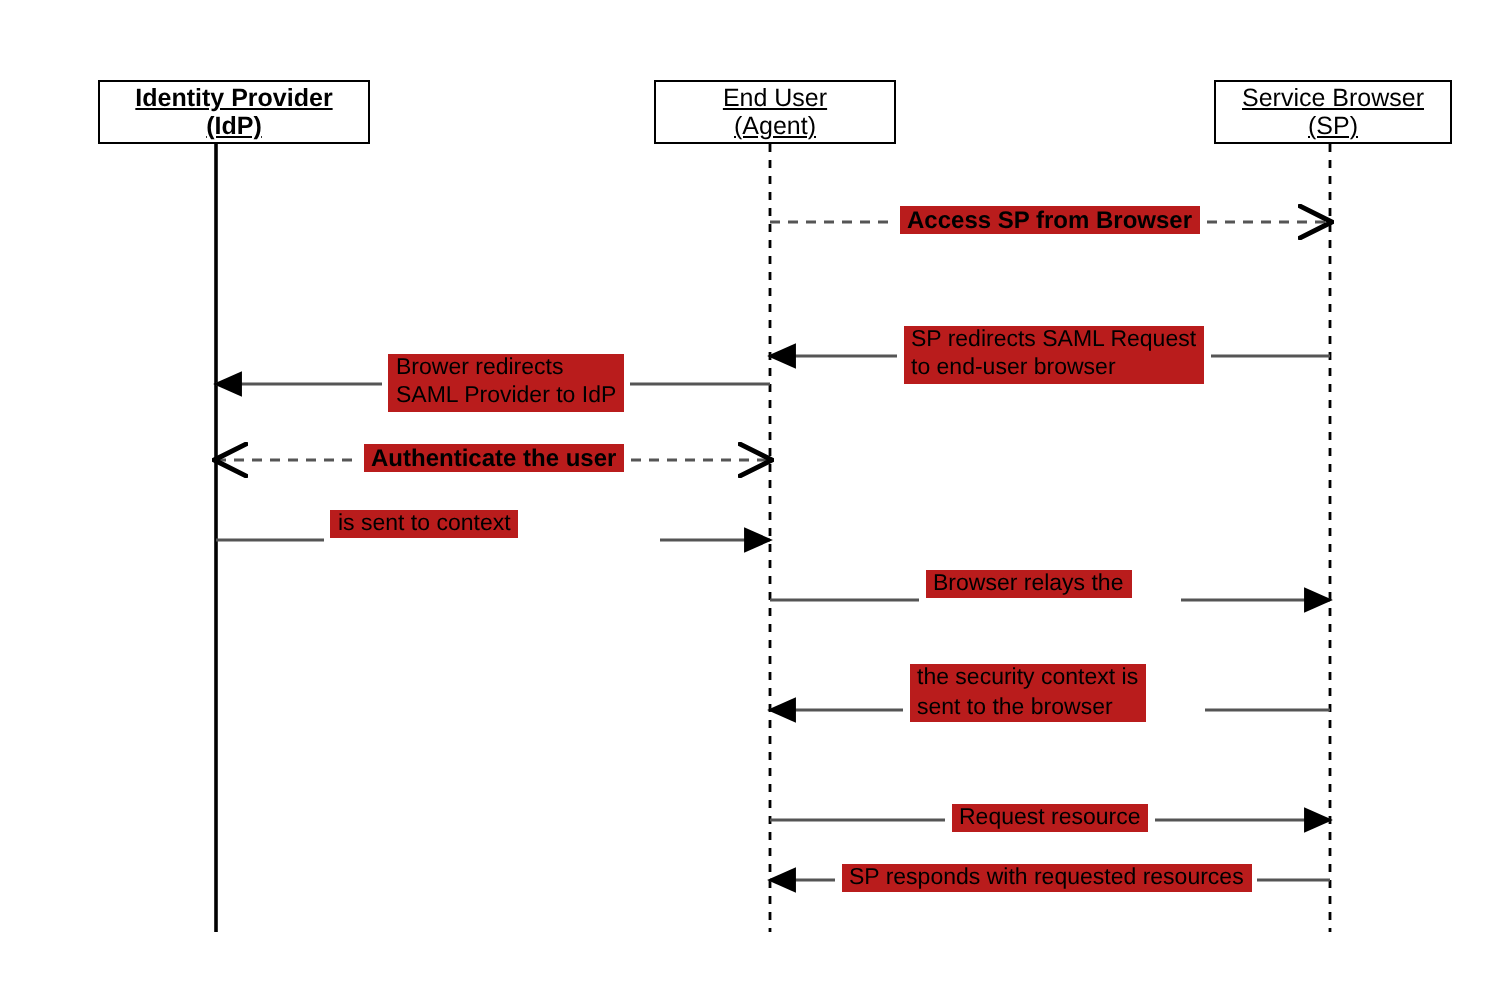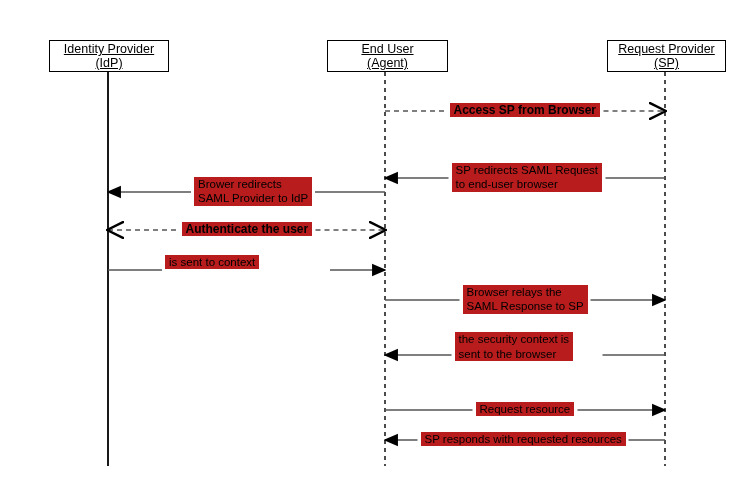--- a/index.html
+++ b/index.html
@@ -102,30 +102,30 @@
         <line x1="385" y1="355" x2="451.5" y2="355" stroke="#555555" stroke-width="1.6" marker-start="url(#arrow-filled-left)"></line>
         <line x1="602.5" y1="355" x2="665" y2="355" stroke="#555555" stroke-width="1.6"></line>
         <line x1="385" y1="410" x2="472.5" y2="410" stroke="#555555" stroke-width="1.6"></line>
         <line x1="577.5" y1="410" x2="665" y2="410" stroke="#555555" stroke-width="1.6" marker-end="url(#arrow-filled-right)"></line>
         <line x1="385" y1="440" x2="417.5" y2="440" stroke="#555555" stroke-width="1.6" marker-start="url(#arrow-filled-left)"></line>
         <line x1="628.5" y1="440" x2="665" y2="440" stroke="#555555" stroke-width="1.6"></line>
       </g>
   </svg>
 
   <div id="actors-layer">
-      <div class="actor-box" style="left: 49px; top: 40px; width: 120px; height: 32px;">
+      <div class="actor-box" style="left: 49px; top: 40px; width: 136px; height: 32px; font-weight: bold;">
         <div class="actor-line">Identity  Provider</div>
         <div class="actor-line">(IdP)</div>
       </div>
       <div class="actor-box" style="left: 327px; top: 40px; width: 121px; height: 32px;">
         <div class="actor-line">End User</div>
         <div class="actor-line">(Agent)</div>
       </div>
       <div class="actor-box" style="left: 607px; top: 40px; width: 119px; height: 32px;">
-        <div class="actor-line">Request  Provider</div>
+        <div class="actor-line">Service  Browser</div>
         <div class="actor-line">(SP)</div>
       </div>
     </div>
   <div id="labels-layer">
       <div class="msg-label bold" style="left: 449.5px; top: 102.5px;">
         <div>Access SP from Browser</div>
       </div>
       <div class="msg-label" style="left: 451.5px; top: 162.5px;">
         <div>SP redirects SAML Request</div>
         <div>to end-user browser</div>
@@ -135,21 +135,20 @@
         <div>SAML Provider to IdP</div>
       </div>
       <div class="msg-label bold" style="left: 181.5px; top: 221.5px;">
         <div>Authenticate the user</div>
       </div>
       <div class="msg-label" style="left: 165px; top: 254.5px;">
         <div>is sent to context</div>
       </div>
       <div class="msg-label" style="left: 462.5px; top: 284.5px;">
         <div>Browser relays the</div>
-        <div>SAML Response to SP</div>
       </div>
       <div class="msg-label" style="left: 454.5px; top: 332.25px;">
         <div>the security context is</div>
         <div>sent to the browser</div>
       </div>
       <div class="msg-label" style="left: 475.5px; top: 401.75px;">
         <div>Request resource</div>
       </div>
       <div class="msg-label" style="left: 420.5px; top: 431.75px;">
         <div>SP responds with requested resources</div>

